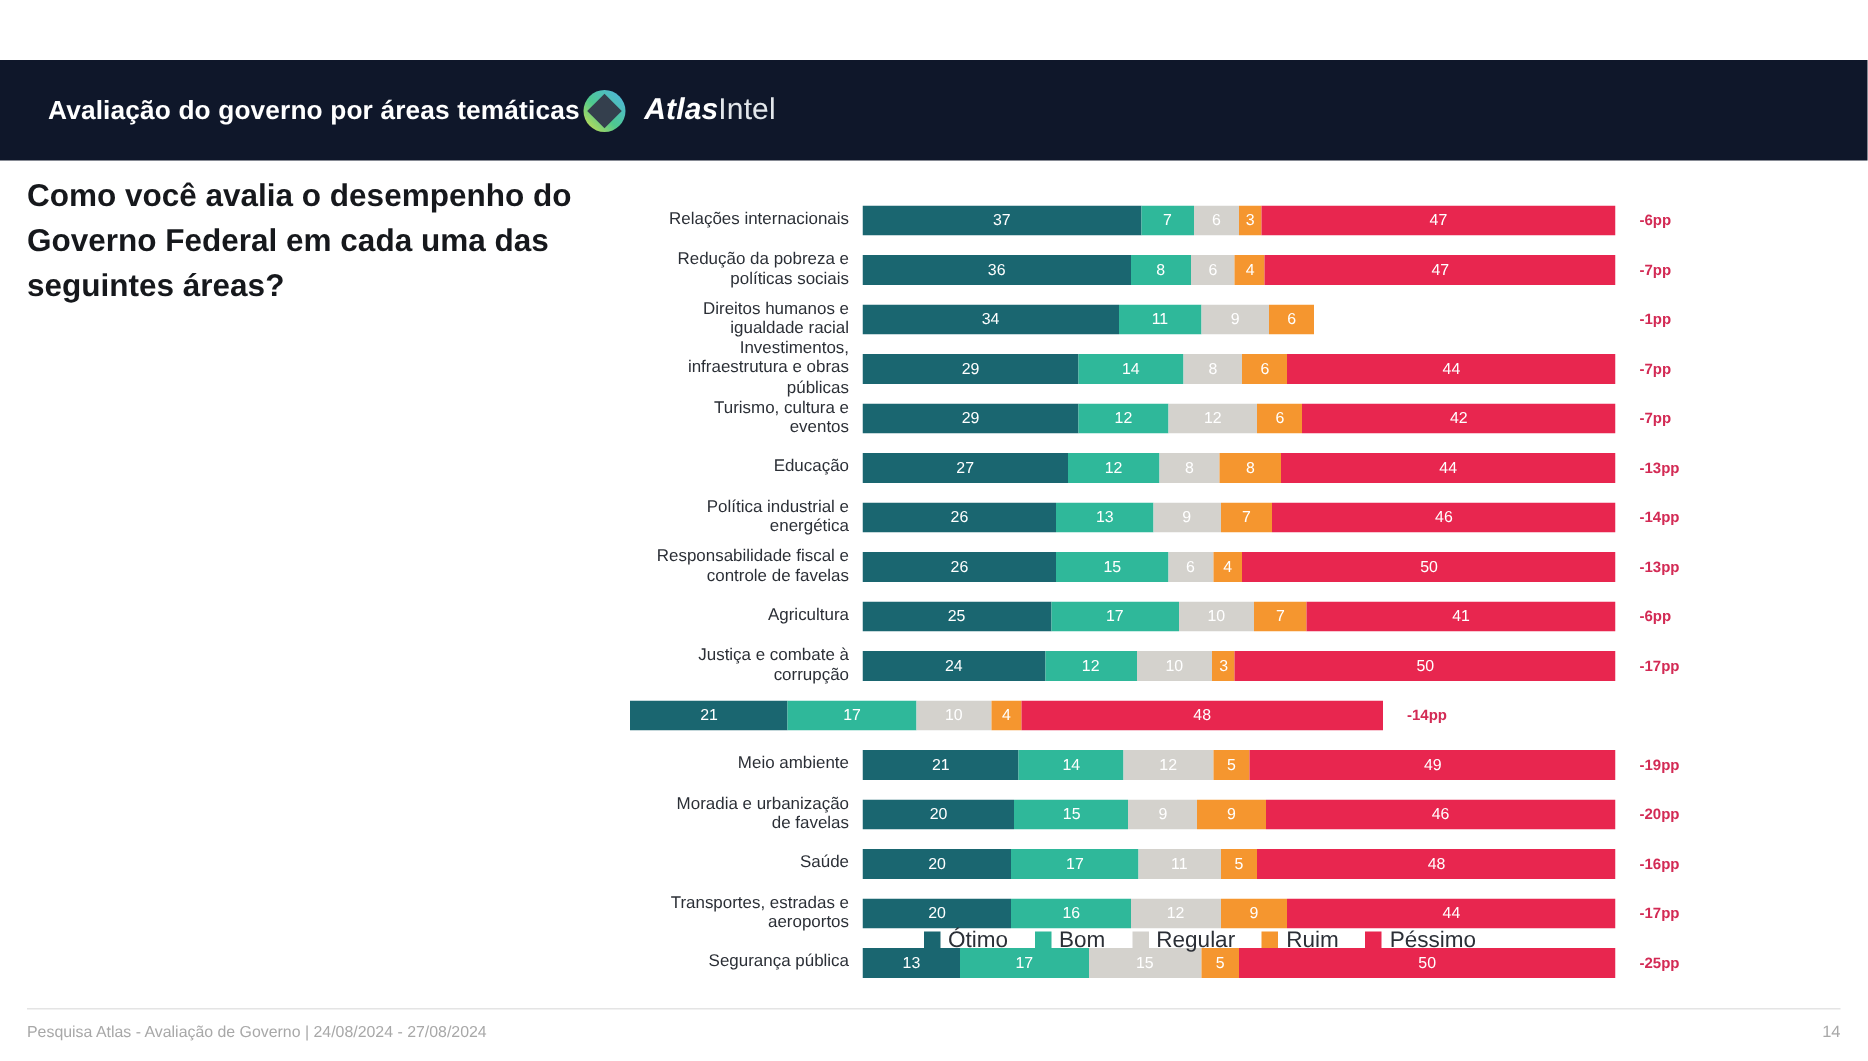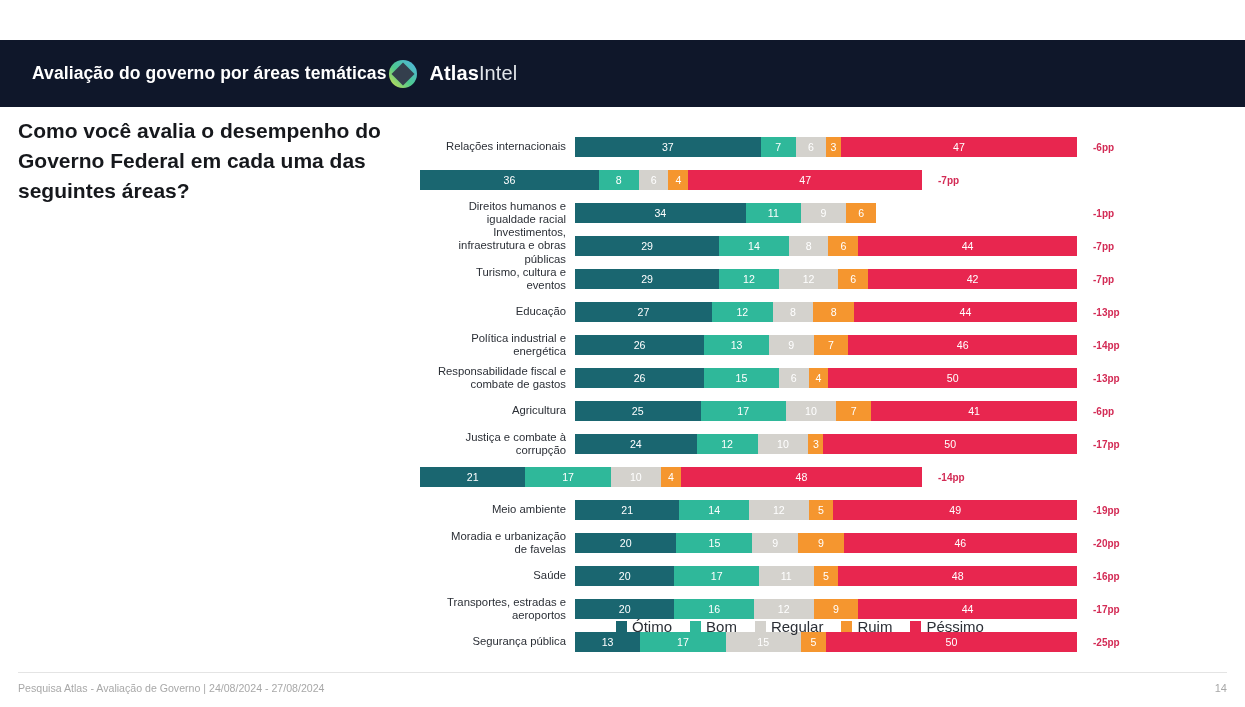--- a/index.html
+++ b/index.html
@@ -35,21 +35,21 @@
     display: flex;
     align-items: center;
     gap: 9px;
   }
   .brand-mark { width: 34px; height: 34px; display: block; }
   .brand-text {
     font-size: 20px;
     color: #ffffff;
     letter-spacing: 0.1px;
   }
-  .brand-text .b1 { font-weight: bold; }
+  .brand-text .b1 { font-weight: bold; font-style: italic; }
   .brand-text .b2 { font-weight: normal; color: #e2e6ea; }
 
   
   .question {
     position: absolute;
     left: 18px;
     top: 116px;
     width: 370px;
     font-size: 21px;
     font-weight: bold;
@@ -176,20 +176,22 @@
       <div class="bar">
         <div class="seg seg-otimo" style="width: 37%;">37</div>
         <div class="seg seg-bom" style="width: 7%;">7</div>
         <div class="seg seg-regular" style="width: 6%;">6</div>
         <div class="seg seg-ruim" style="width: 3%;">3</div>
         <div class="seg seg-pessimo" style="width: 47%;">47</div>
       </div>
       <div class="row-delta">-6pp</div>
     </div>
     <div class="row">
+      <div class="row-label">Redução da pobreza e
+políticas sociais</div>
       <div class="bar">
         <div class="seg seg-otimo" style="width: 35.6436%;">36</div>
         <div class="seg seg-bom" style="width: 7.92079%;">8</div>
         <div class="seg seg-regular" style="width: 5.94059%;">6</div>
         <div class="seg seg-ruim" style="width: 3.9604%;">4</div>
         <div class="seg seg-pessimo" style="width: 46.5347%;">47</div>
       </div>
       <div class="row-delta">-7pp</div>
     </div>
     <div class="row">
@@ -246,21 +248,21 @@
         <div class="seg seg-otimo" style="width: 25.7426%;">26</div>
         <div class="seg seg-bom" style="width: 12.8713%;">13</div>
         <div class="seg seg-regular" style="width: 8.91089%;">9</div>
         <div class="seg seg-ruim" style="width: 6.93069%;">7</div>
         <div class="seg seg-pessimo" style="width: 45.5446%;">46</div>
       </div>
       <div class="row-delta">-14pp</div>
     </div>
     <div class="row">
       <div class="row-label">Responsabilidade fiscal e
-combate de gastos</div>
+controle de favelas</div>
       <div class="bar">
         <div class="seg seg-otimo" style="width: 25.7426%;">26</div>
         <div class="seg seg-bom" style="width: 14.8515%;">15</div>
         <div class="seg seg-regular" style="width: 5.94059%;">6</div>
         <div class="seg seg-ruim" style="width: 3.9604%;">4</div>
         <div class="seg seg-pessimo" style="width: 49.505%;">50</div>
       </div>
       <div class="row-delta">-13pp</div>
     </div>
     <div class="row">

